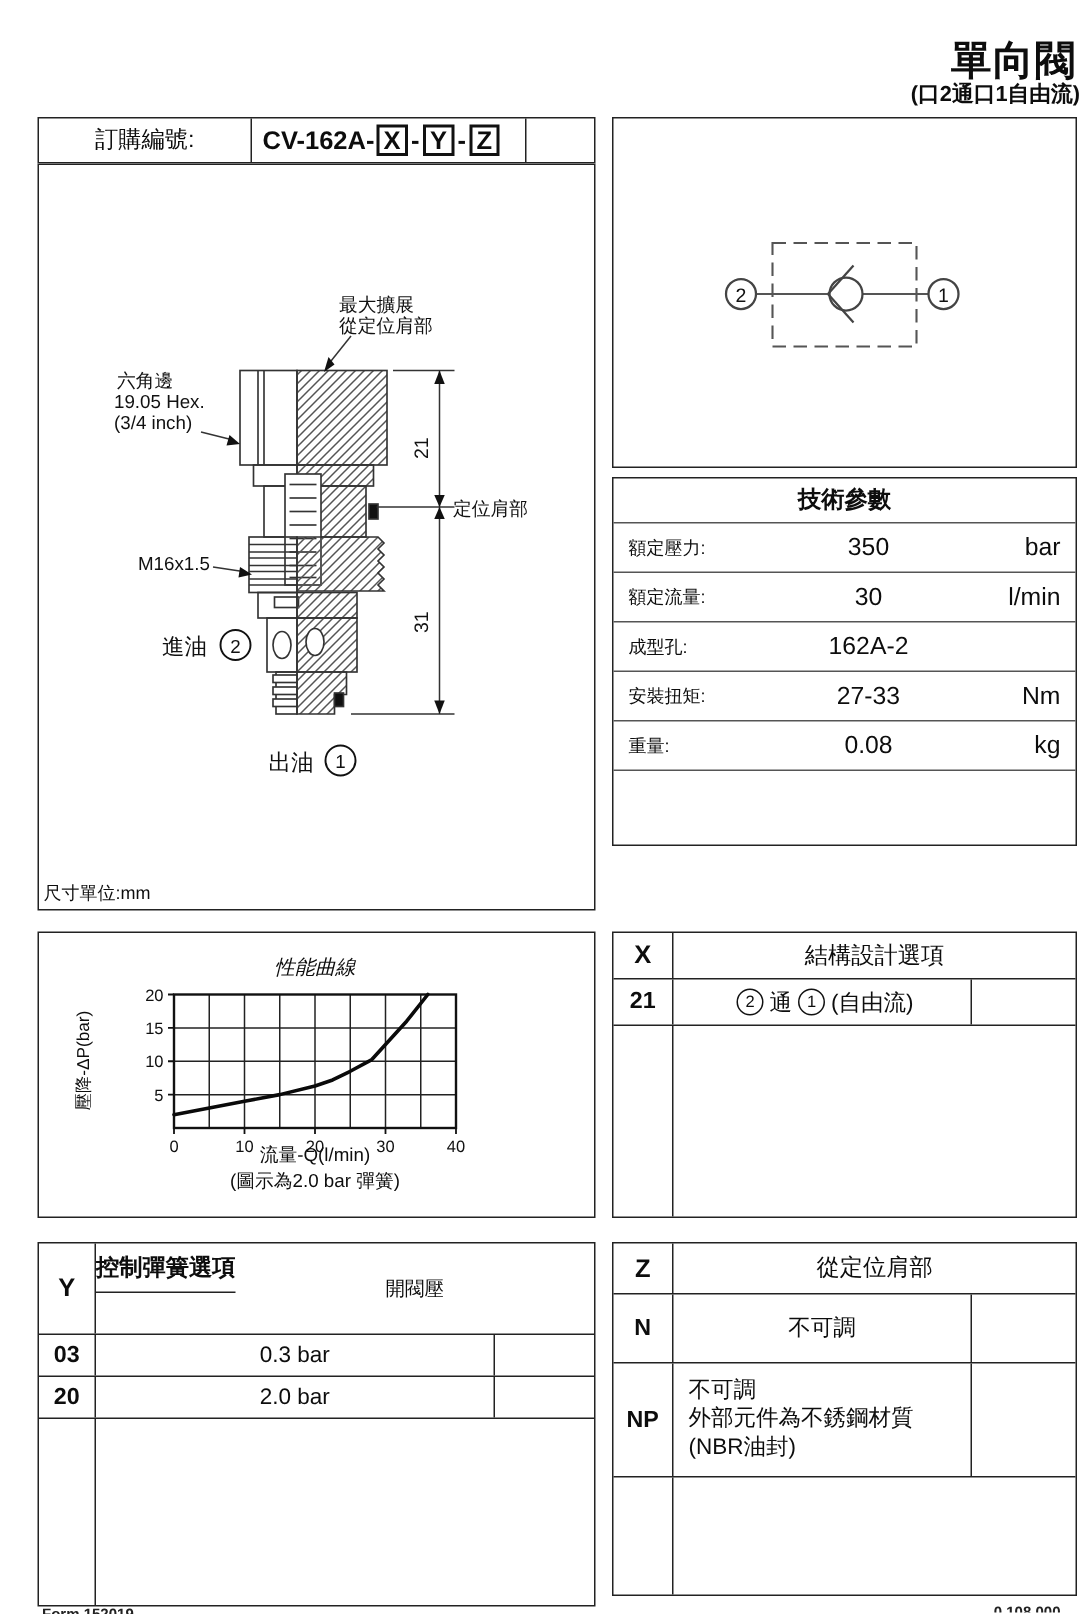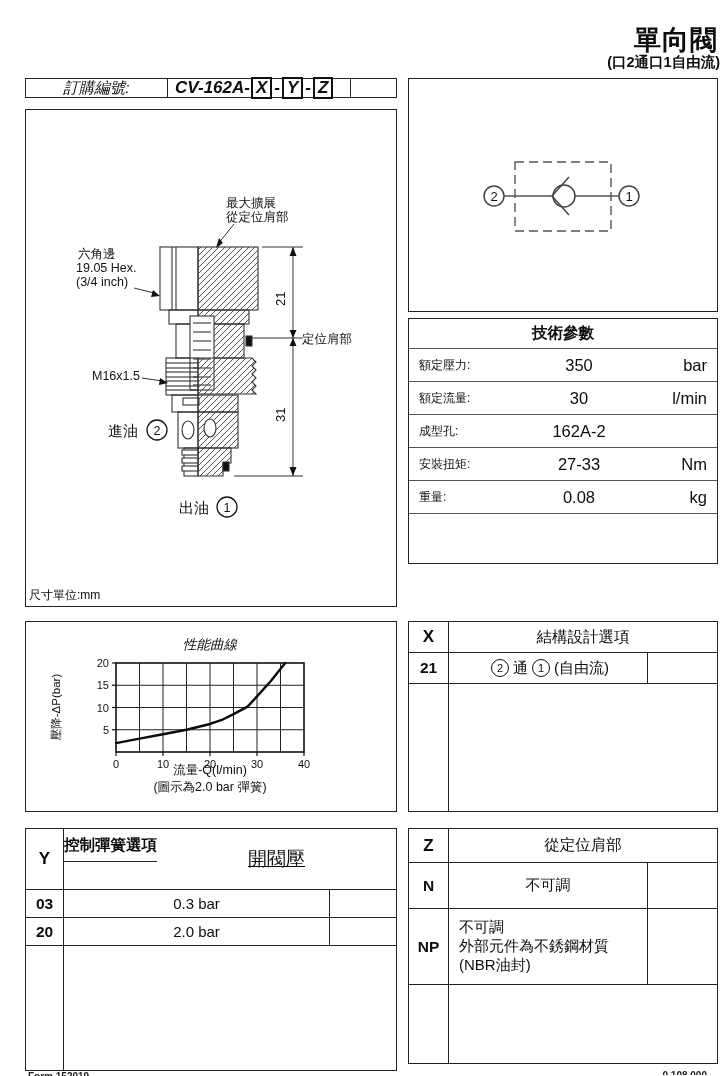--- a/index.html
+++ b/index.html
@@ -5,21 +5,21 @@
   html,body{margin:0;padding:0;background:#fff;}
   .page{position:relative;width:723px;height:1076px;background:#fff;color:#0d0d0d;
         font-family:"Liberation Sans","DejaVu Sans",sans-serif;overflow:hidden;}
   .box{position:absolute;border:1.6px solid #222;background:#fff;box-sizing:border-box;}
 
   
   .title{position:absolute;right:5px;top:22px;font-size:27px;font-weight:bold;letter-spacing:1px;}
   .subtitle{position:absolute;right:3px;top:53px;font-size:14.5px;font-weight:bold;}
 
   
-  .order-box{left:25px;top:78px;width:372px;height:20px;display:flex;font-style:italic;}
+  .order-box{left:25px;top:78px;width:372px;height:31px;display:flex;}
   .order-cell1{width:141px;border-right:1.2px solid #222;display:flex;align-items:center;justify-content:center;font-size:15.5px;}
   .order-cell2{width:183px;border-right:1.2px solid #222;display:flex;align-items:center;padding-left:7px;font-weight:bold;font-size:17px;box-sizing:border-box;}
   .order-cell3{flex:1;}
   .code-box{display:inline-block;border:2px solid #111;padding:0 3px;margin:0 1px;line-height:1.05;font-weight:bold;}
   .code-sep{margin:0 1px;}
 
   
   .tp-header{height:29px;border-bottom:1.1px solid #555;display:flex;align-items:center;justify-content:center;font-weight:bold;font-size:15.5px;}
   .tp-row{height:32px;border-bottom:1.1px solid #555;display:grid;grid-template-columns:100px 120px 1fr;align-items:center;padding:0 10px;}
   .tp-label{font-size:12px;}
@@ -287,21 +287,21 @@
       <div class="opt-code" style="font-weight:normal;"></div>
       <div class="opt-desc"></div>
     </div>
   </div>
 
   <div class="box opt" style="left:25px;top:828px;width:372px;height:243px;">
     <div class="opt-head" style="height:61px;">
       <div class="opt-key" style="width:38px;">Y</div>
       <div style="flex:1;display:flex;flex-direction:row;">
         <div style="height:33px;border-bottom:1.2px solid #222;display:flex;align-items:center;justify-content:center;font-weight:bold;font-size:15.5px;box-sizing:border-box;">控制彈簧選項</div>
-        <div style="flex:1;display:flex;align-items:center;justify-content:center;font-size:19px;text-decoration:underline;">開閥壓</div>
+        <div style="flex:1;display:flex;align-items:center;justify-content:center;font-size:13px;">開閥壓</div>
       </div>
     </div>
     <div class="opt-row" style="height:28px;">
       <div class="opt-code" style="width:38px;">03</div>
       <div class="opt-desc">0.3 bar</div>
       <div class="opt-tail" style="width:67px;"></div>
     </div>
     <div class="opt-row" style="height:28px;">
       <div class="opt-code" style="width:38px;">20</div>
       <div class="opt-desc">2.0 bar</div>

